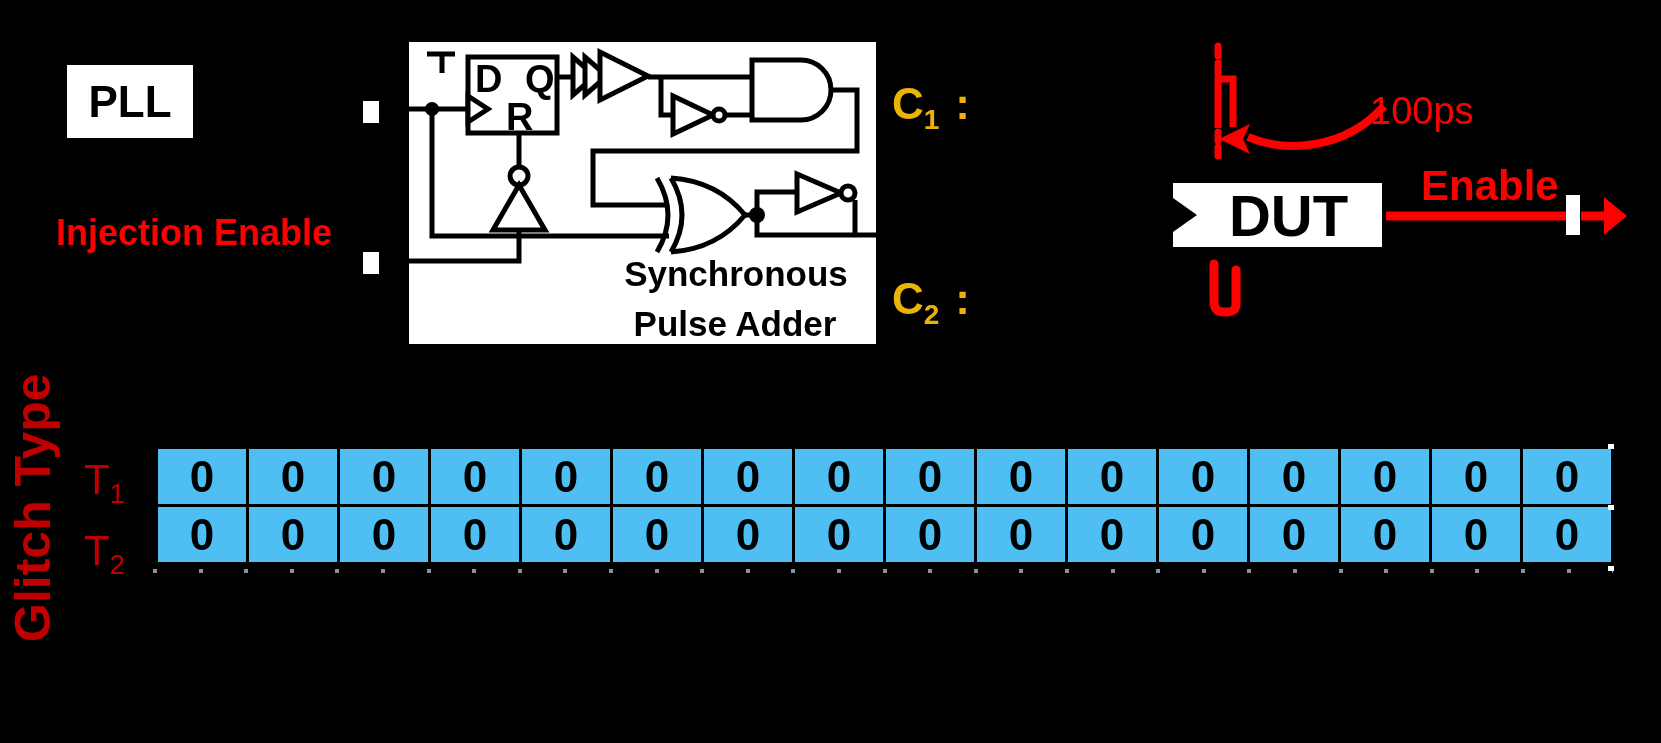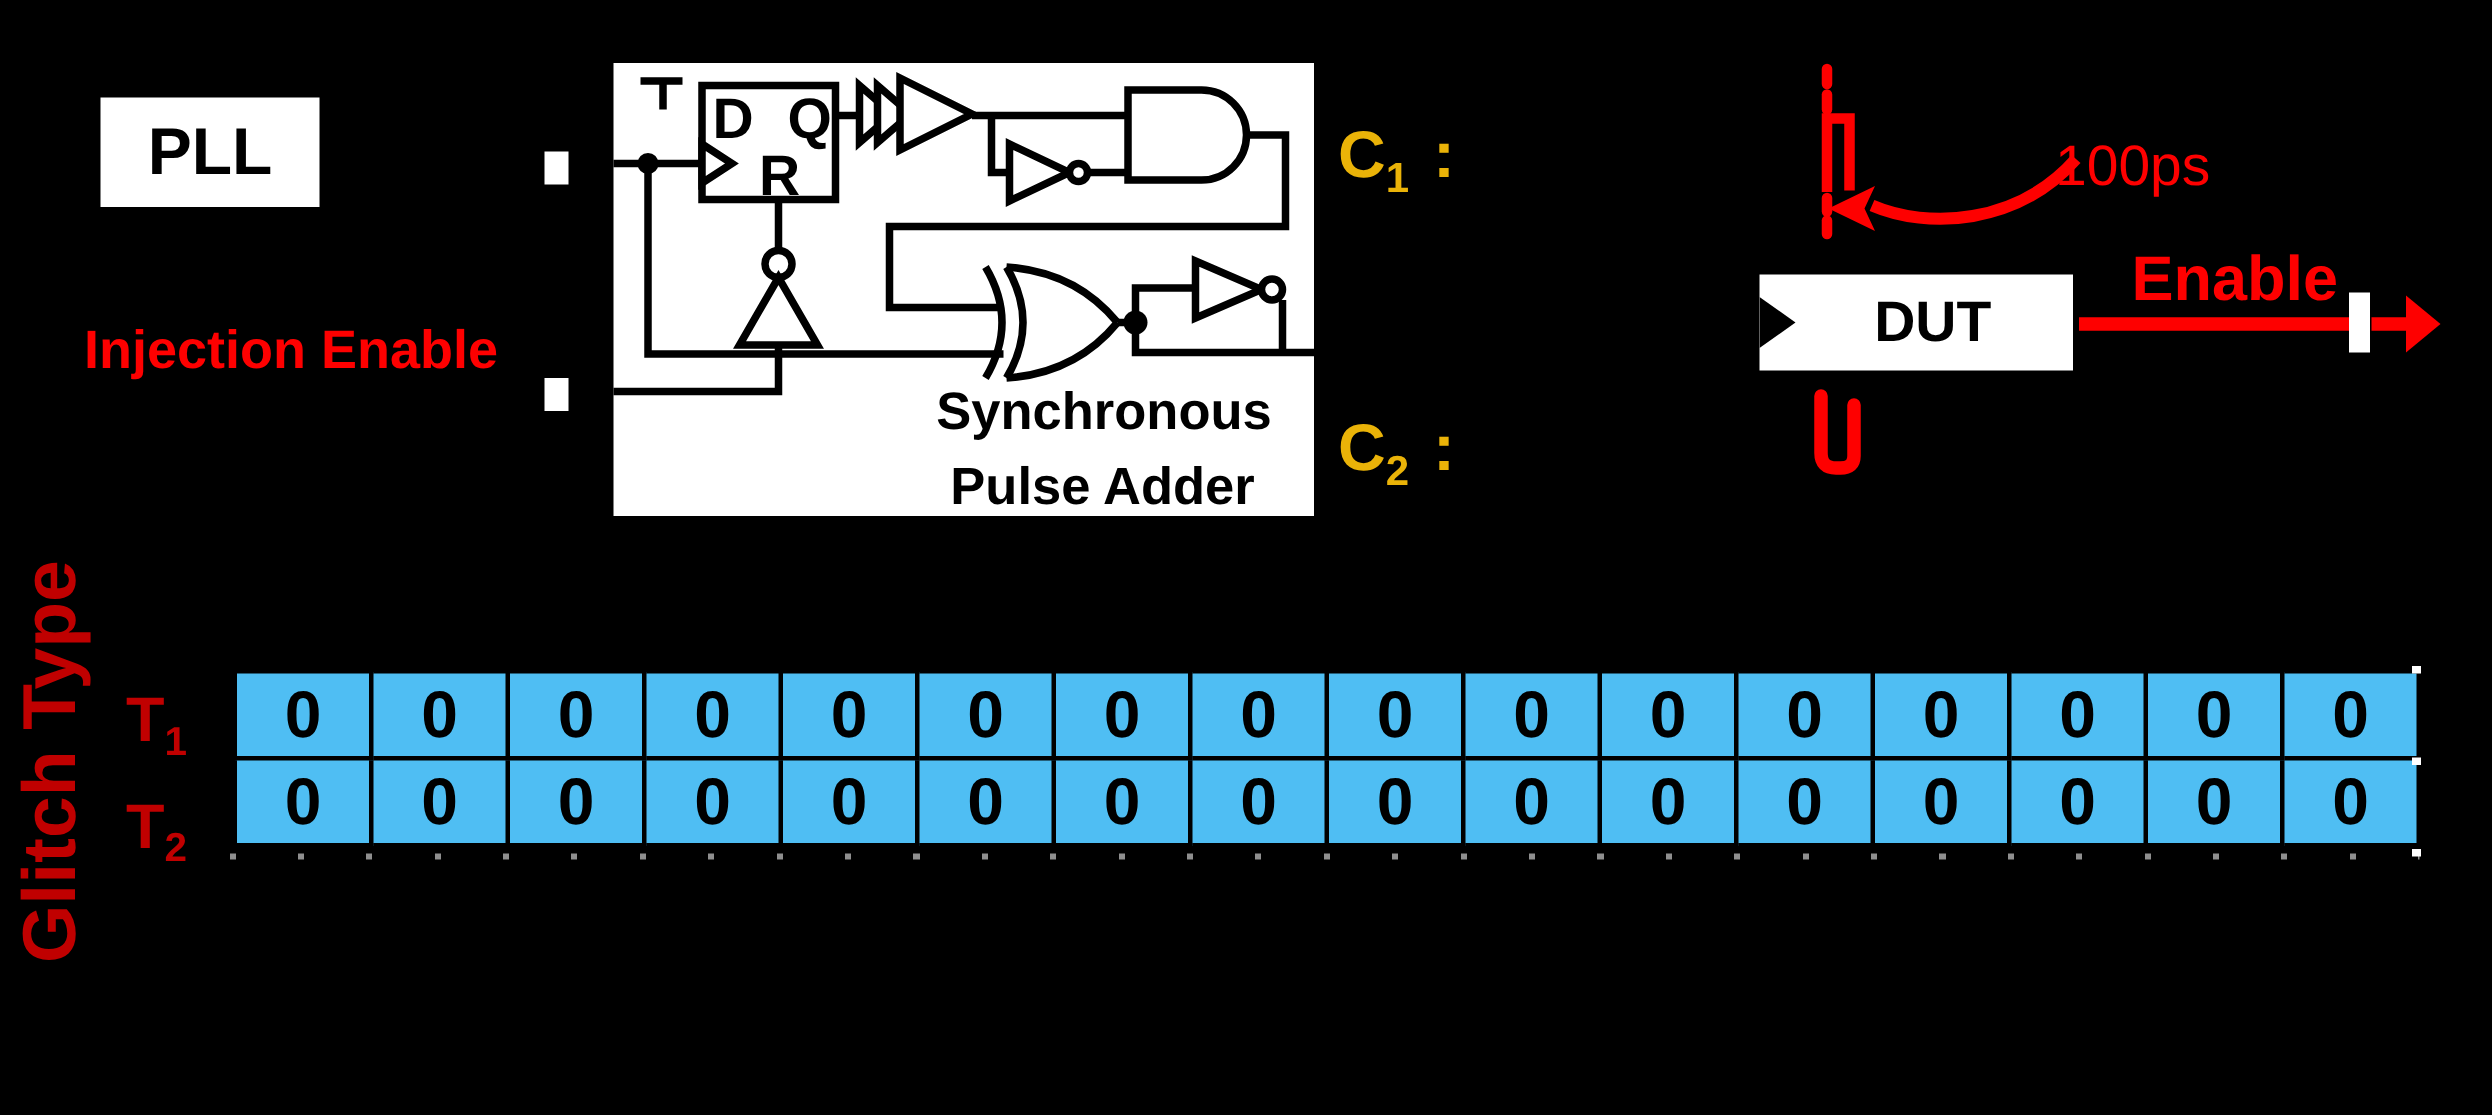--- a/index.html
+++ b/index.html
@@ -2,44 +2,44 @@
 <html><head>
 <meta charset="utf-8">
 <style>
   html,body{margin:0;padding:0;}
   body{
     width:1661px;height:743px;background:#000;position:relative;overflow:hidden;
     font-family:"Liberation Sans",sans-serif;
   }
   .abs{position:absolute;}
   .whitebox{background:#fff;color:#000;display:flex;align-items:center;justify-content:center;}
-  #pll-box{left:67px;top:65px;width:146px;height:73px;font-size:44px;font-weight:bold;}
+  #pll-box{left:67px;top:65px;width:126px;height:73px;font-size:44px;font-weight:bold;}
   #injection-enable-label{left:56px;top:212px;font-size:36px;font-weight:bold;color:#fe0000;white-space:nowrap;}
   .pin-square{width:16px;height:22px;background:#fff;}
   #pin-square-clock{left:363px;top:101px;}
   #pin-square-enable{left:363px;top:252px;}
   #pulse-adder-svg{left:405px;top:38px;width:475px;height:310px;}
   .clock-label{font-size:44px;font-weight:bold;color:#eab308;white-space:nowrap;}
   #c1-label{left:892px;top:79px;}
   #c2-label{left:892px;top:274px;}
   .clock-label sub{font-size:28px;vertical-align:-10px;}
   .clock-label .colon{margin-left:16px;}
-  #dut-box{left:1173px;top:183px;width:209px;height:64px;font-size:38px;font-weight:bold;}
+  #dut-box{left:1173px;top:183px;width:209px;height:64px;font-size:58px;font-weight:bold;}
   #dut-box .dut-text{margin-left:22px;}
   #dut-clock-triangle{position:absolute;left:0;top:0;}
   #red-overlay{left:0;top:0;width:1661px;height:743px;pointer-events:none;}
   #glitch-break{left:1566px;top:195px;width:14px;height:40px;background:#fff;}
   #delay-label{left:1370px;top:90px;font-size:38px;font-weight:normal;color:#fe0000;}
   #glitch-label{left:1421px;top:162px;font-size:42px;font-weight:bold;color:#fe0000;}
   #glitch-type-axis{left:0;top:394px;width:70px;height:248px;}
   #glitch-type-axis .rot{
     width:248px;height:70px;line-height:66px;font-size:50px;font-weight:bold;color:#c00000;
     transform:rotate(-90deg) translateX(-248px);transform-origin:0 0;text-align:center;white-space:nowrap;
   }
-  .row-label{font-size:42px;font-weight:bold;color:#c00000;}
+  .row-label{font-size:42px;font-weight:normal;color:#c00000;}
   .row-label sub{font-size:27px;vertical-align:-9px;}
   #t1-label{left:84px;top:456px;}
   #t2-label{left:84px;top:511px;margin-top:16px;}
   #glitch-table{left:155px;top:446px;border-collapse:collapse;}
   #glitch-table td{
     width:88px;height:55px;background:#4fbef3;border:3px solid #000;
     text-align:center;vertical-align:middle;font-size:44px;font-weight:bold;color:#000;
     padding:0;line-height:55px;
   }
   #tick-strip{left:153px;top:569px;width:1460px;height:4px;

